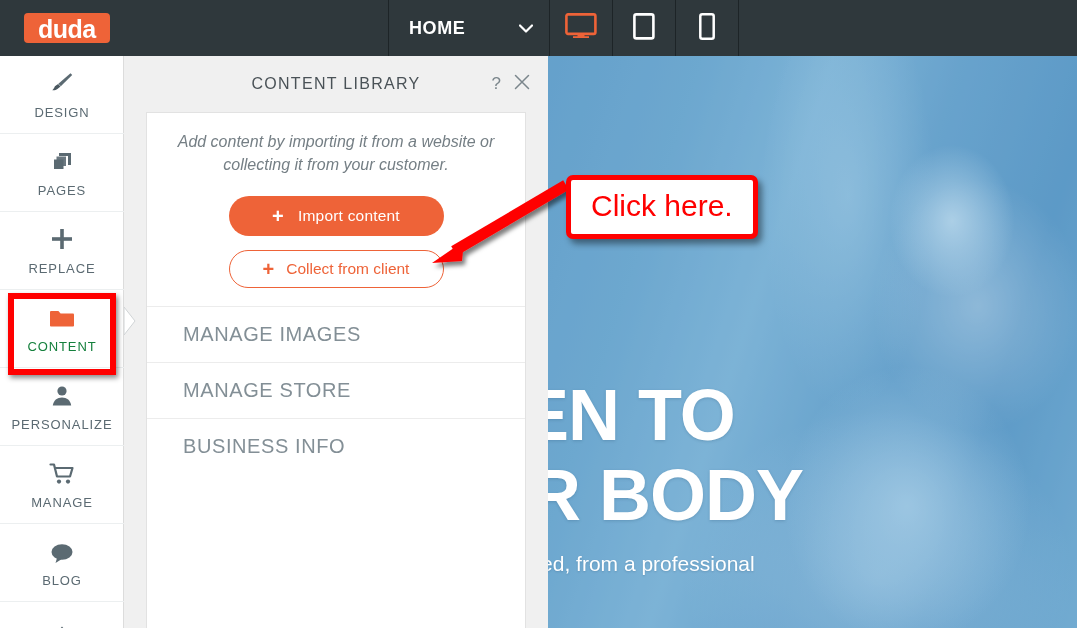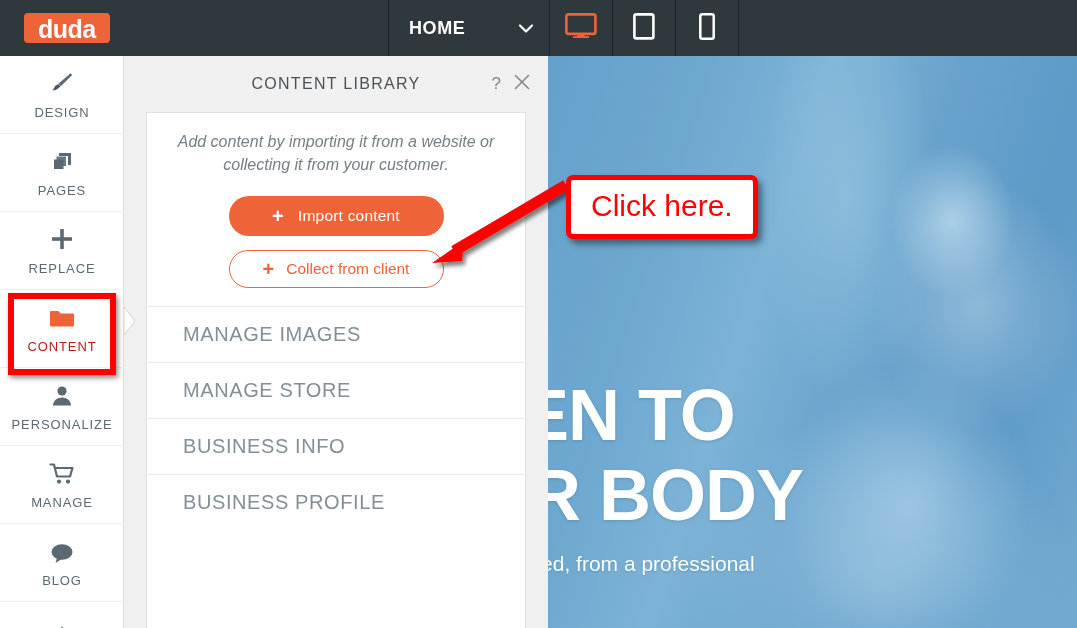--- a/index.html
+++ b/index.html
@@ -50,21 +50,21 @@
   }
   .side-item {
     height: 78px; width: 124px;
     border-bottom: 1px solid #eceff0;
     display: flex; flex-direction: column;
     align-items: center; justify-content: center;
     gap: 9px;
     color: #5b6a72;
   }
   .side-label { font-size: 13px; letter-spacing: 0.9px; color: #5b6a72; }
-  .side-item.active .side-label { color: #b91c1c; }
+  .side-item.active .side-label { color: #15803d; }
   .side-icon { height: 26px; display: flex; align-items: flex-end; justify-content: center; }
   .side-item.cut { height: 40px; justify-content: flex-start; padding-top: 14px; overflow: hidden; border-bottom: none; }
 
   
   .hl-content {
     position: absolute; left: 8px; top: 293px;
     width: 108px; height: 82px;
     border: 6px solid #ff0000;
     z-index: 6; pointer-events: none;
     box-shadow: 2px 3px 5px rgba(0,0,0,.45);
@@ -356,23 +356,20 @@
       </div>
 
       <div class="menu-item">
         <span>MANAGE IMAGES</span>
       </div>
       <div class="menu-item">
         <span>MANAGE STORE</span>
       </div>
       <div class="menu-item">
         <span>BUSINESS INFO</span>
-      </div>
-      <div class="menu-item">
-        <span>BUSINESS PROFILE</span>
       </div>
       <div class="menu-spacer"></div>
     </div>
   </div>
 
   <div class="canvas">
     <div class="hero-photo">
       <div class="hero-figure"></div>
     </div>
     <div class="hero-overlay"></div>

